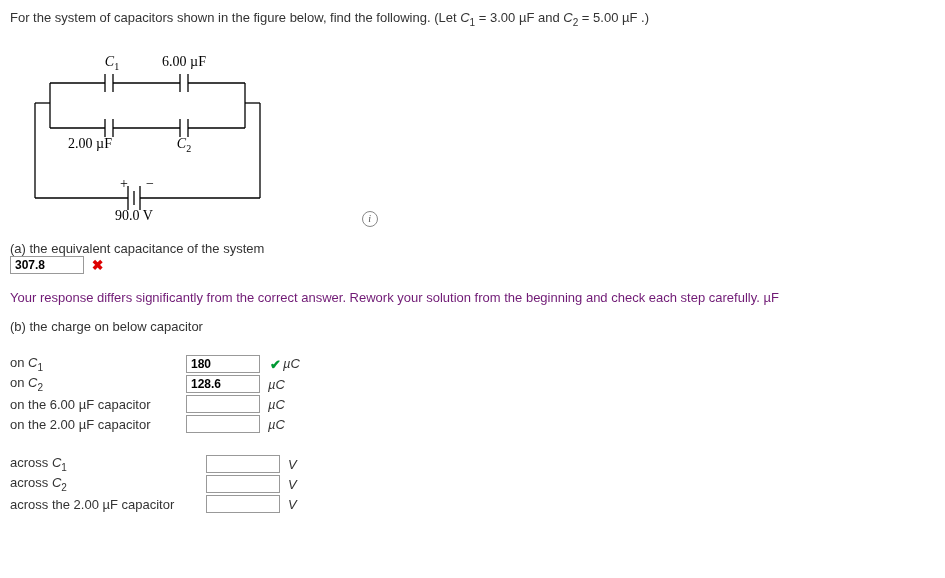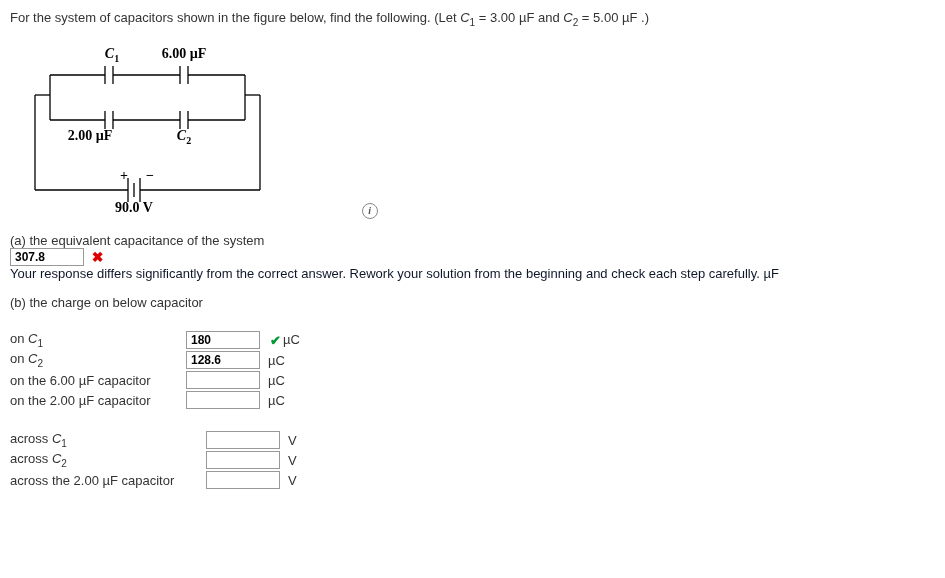--- a/index.html
+++ b/index.html
@@ -6,39 +6,39 @@
     font-family: Arial, Helvetica, sans-serif;
     font-size: 13px;
     color: #333;
     margin: 0;
     padding: 10px 10px 20px 10px;
     width: 945px;
     box-sizing: border-box;
   }
   .question-text { margin-bottom: 8px; }
   .sub { vertical-align: sub; font-size: 10px; }
-  .diagram-wrap { margin: 12px 0 10px 10px; font-weight: bold; }
+  .diagram-wrap { margin: 20px 0 10px 10px; }
   .diagram { background: #fff; }
   .info-icon {
     display: inline-block; width: 14px; height: 14px; border: 1px solid #888;
     border-radius: 50%; text-align: center; line-height: 14px; font-size: 10px;
     font-style: italic; font-family: Georgia, serif; color: #555; margin-left: 68px;
     vertical-align: middle;
   }
   .section { margin-top: 14px; }
   .input-box {
     border: 1px solid #999; height: 18px; width: 74px; font-size: 12px;
     padding: 0 4px; box-sizing: border-box; vertical-align: middle; font-weight: bold;
   }
   .x-icon { color: #d00; font-weight: bold; margin-left: 4px; font-size: 14px; vertical-align: middle;}
   .check-icon { color: #093; font-weight: bold; margin-left: 4px; font-size: 13px; vertical-align: middle;}
-  .feedback { color: #0f172a; margin-top: 0; }
+  .feedback { color: #701a75; margin-top: 16px; }
   table.rows { border-collapse: collapse; margin-top: 20px;}
   table.rows td { padding: 1px 6px 1px 0; white-space: nowrap; vertical-align: middle;}
-  .unit { margin-left: 2px; }
+  .unit { margin-left: 2px; font-style: italic; }
   .diagram text { font-family: "Times New Roman", Georgia, serif; font-size: 14px; }
   .diagram .ital { font-style: italic; }
 </style>
 </head>
 <body>
 
 <div class="question-text">
   <span>For the system of capacitors shown in the figure below, find the following. (Let </span>
   <span class="ital" style="font-style:italic">C</span><span class="sub">1</span>
   <span> = </span>

